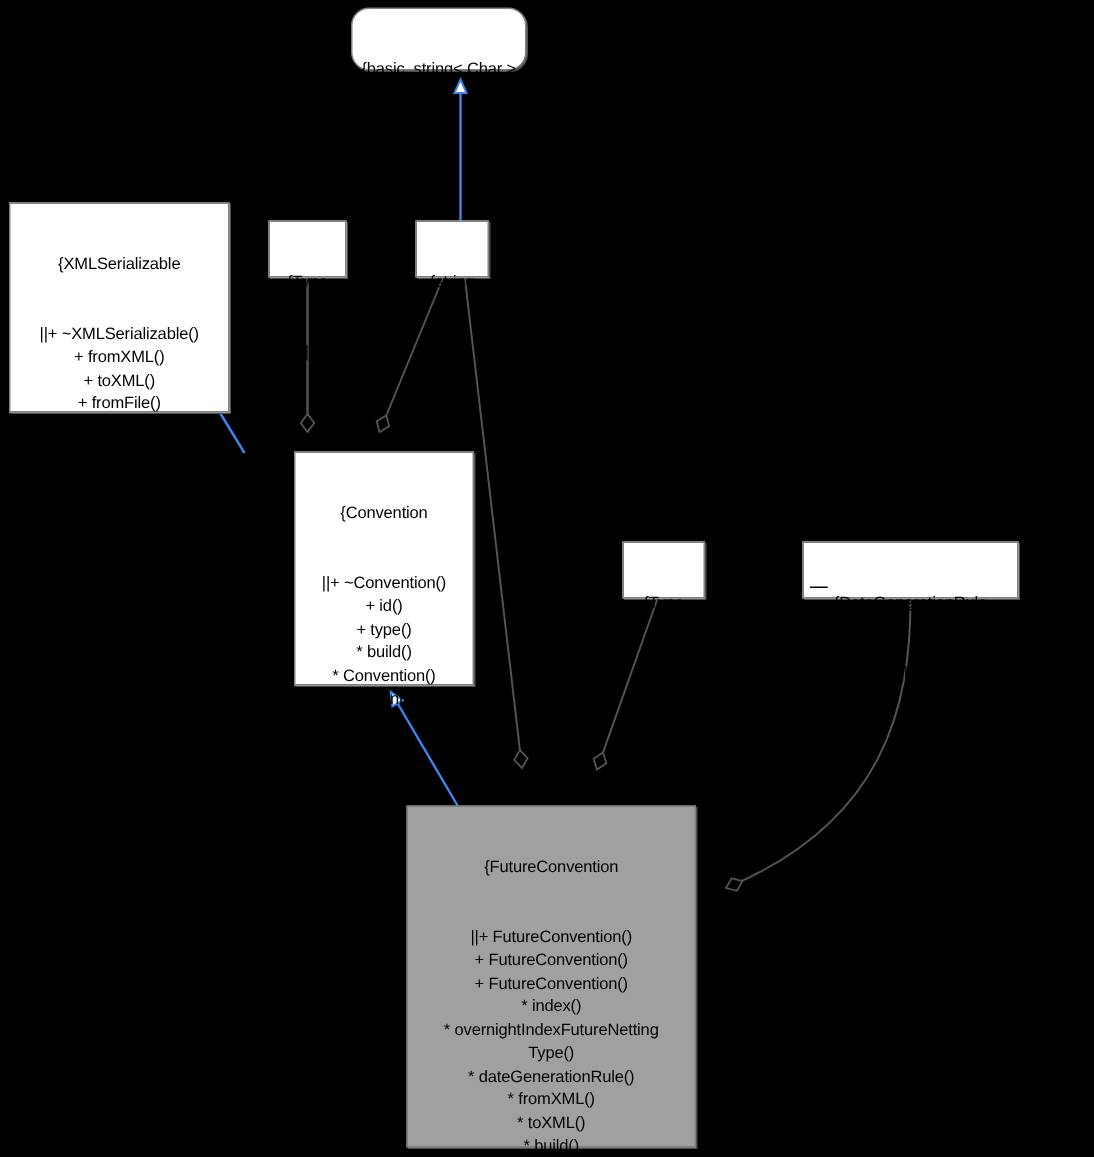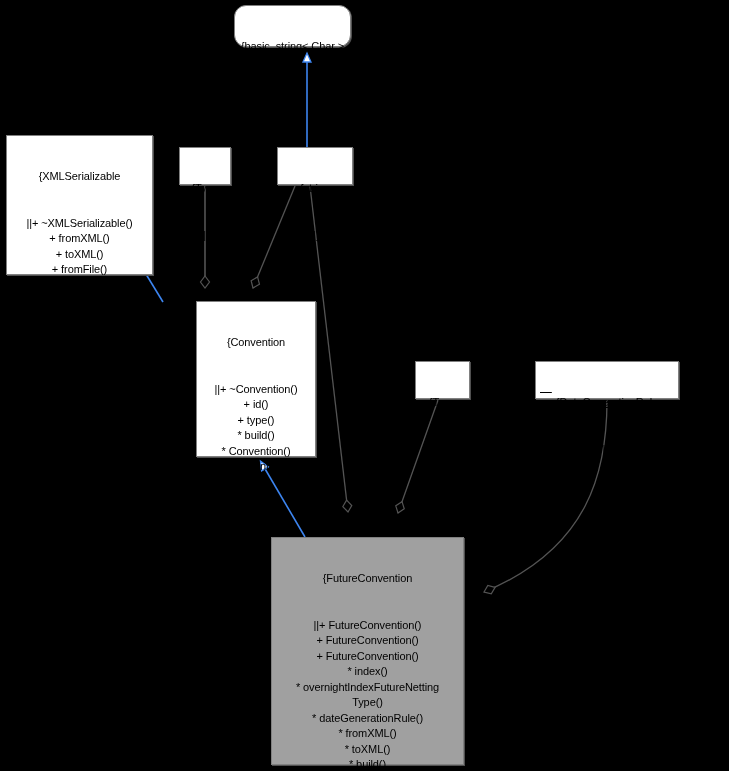--- a/index.html
+++ b/index.html
@@ -123,21 +123,21 @@
 + fromXMLString()
 + toXMLString()</span>
     <span class="node-close">}</span>
   </div>
 
   <div class="uml-node" style="left:179px; top:147px; width:52px; height:38px;">
     <span class="centered-lines">{Type</span>
     <span class="centered-lines">||}</span>
   </div>
 
-  <div class="uml-node" style="left:277px; top:147px; width:76px; height:38px;">
+  <div class="uml-node" style="left:277px; top:147px; width:49px; height:38px;">
     <span class="centered-lines">{string</span>
     <span class="centered-lines">||}</span>
   </div>
 
   <div class="uml-node" style="left:152px; top:301px; width:120px; height:156px;margin-left:44px;">
     <span class="node-title">{Convention</span>
     <span class="node-members">||+ ~Convention()
 + id()
 + type()
 * build()

